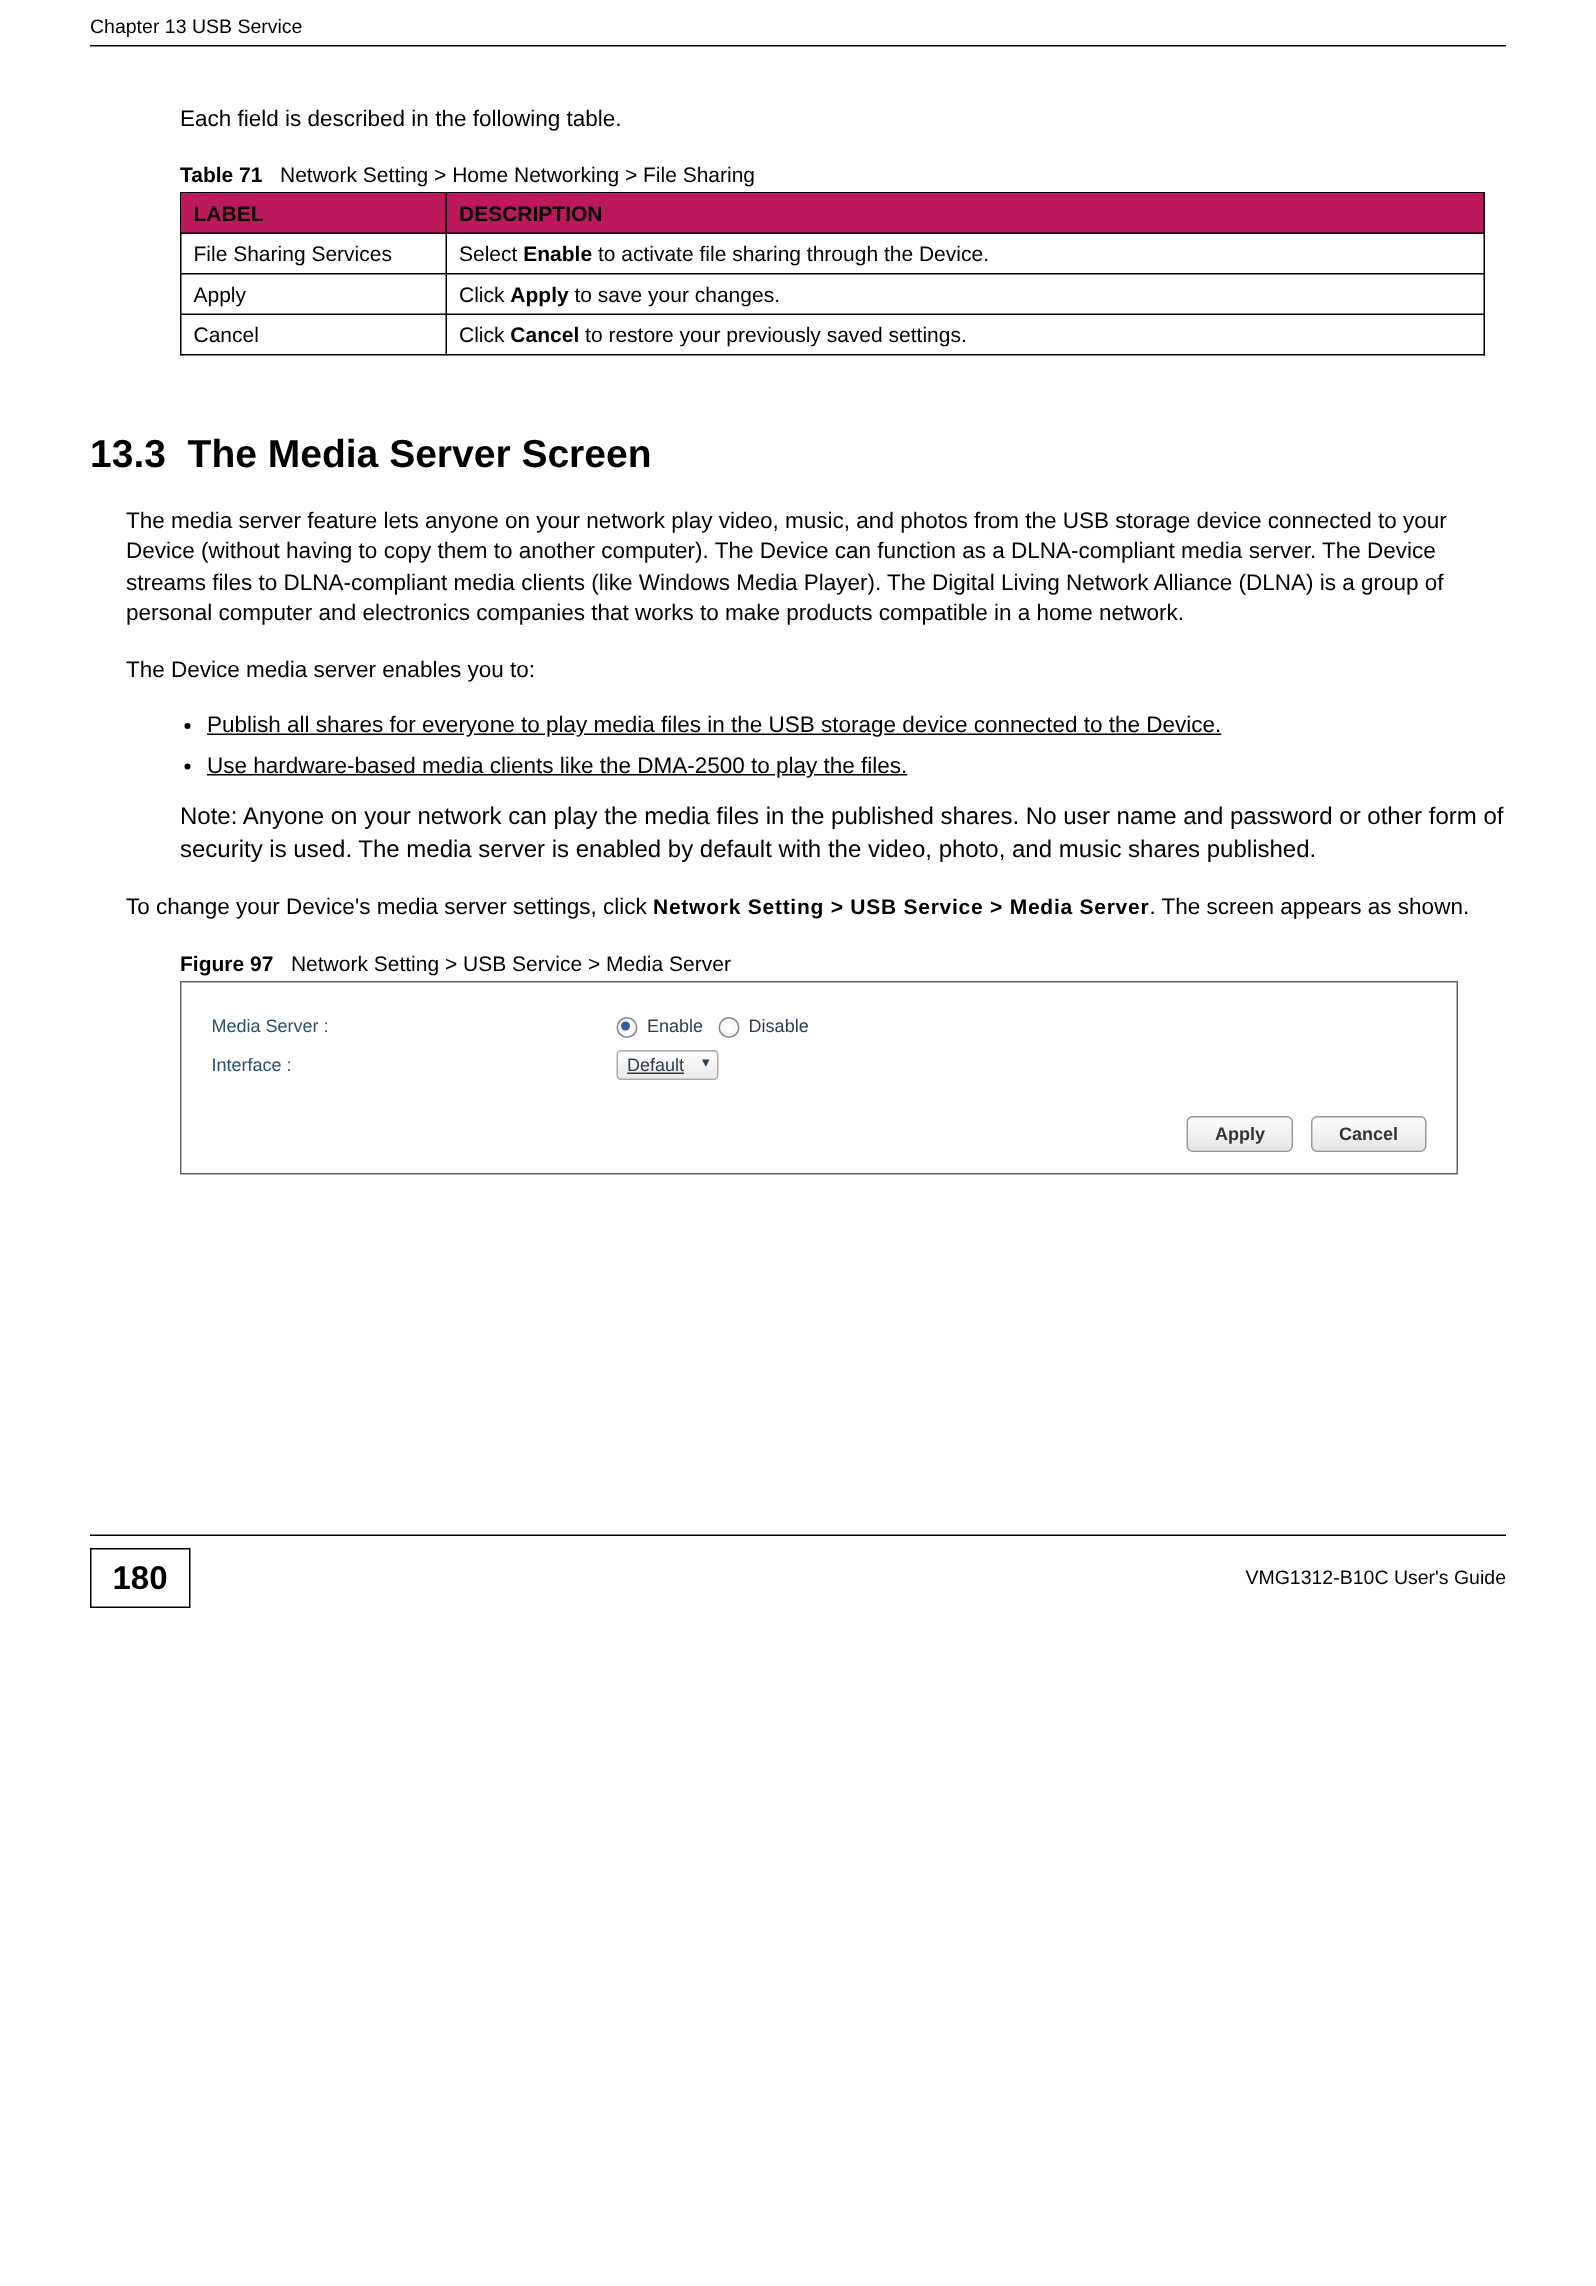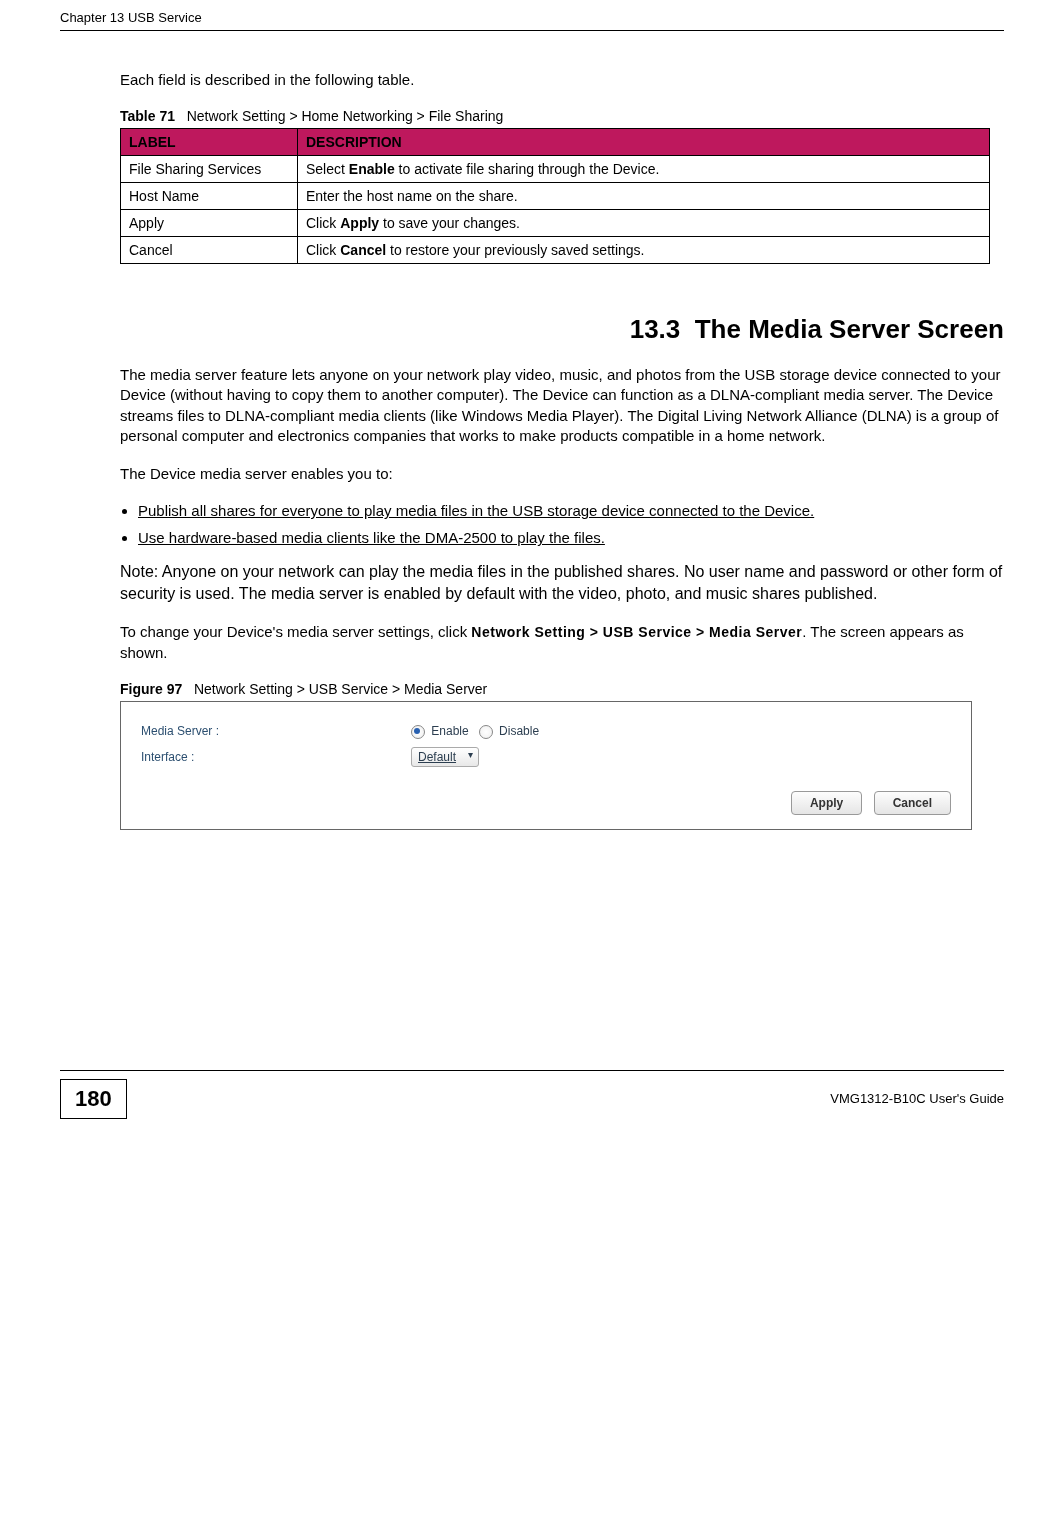--- a/index.html
+++ b/index.html
@@ -48,25 +48,24 @@
 table.desc-table th {
   background: #be185d;
   font-weight: bold;
 }
 table.desc-table th.col-label { width: 160px; }
 
 .section-heading {
   font-size: 26px;
   font-weight: bold;
   margin: 50px 0 20px 0;
-  text-align: right;
 }
 
 .body-para {
-  margin-left: 60px;
+  margin-left: 24px;
   margin-bottom: 18px;
   font-size: 15px;
   line-height: 1.35;
 }
 ul.bullets {
   margin-left: 60px;
   padding-left: 18px;
   font-size: 15px;
 }
 ul.bullets li {
@@ -191,24 +190,20 @@
 
   <table class="desc-table">
     <tbody>
         <tr>
       <th class="col-label">LABEL</th>
       <th>DESCRIPTION</th>
     </tr>
     <tr>
       <td>File Sharing Services</td>
       <td><span>Select </span><b>Enable</b><span> to activate file sharing through the Device.</span></td>
-    </tr>
-    <tr>
-      <td>Host Name</td>
-      <td><span>Enter the host name on the share.</span></td>
     </tr>
     <tr>
       <td>Apply</td>
       <td><span>Click </span><b>Apply</b><span> to save your changes.</span></td>
     </tr>
     <tr>
       <td>Cancel</td>
       <td><span>Click </span><b>Cancel</b><span> to restore your previously saved settings.</span></td>
     </tr>
   </tbody>

